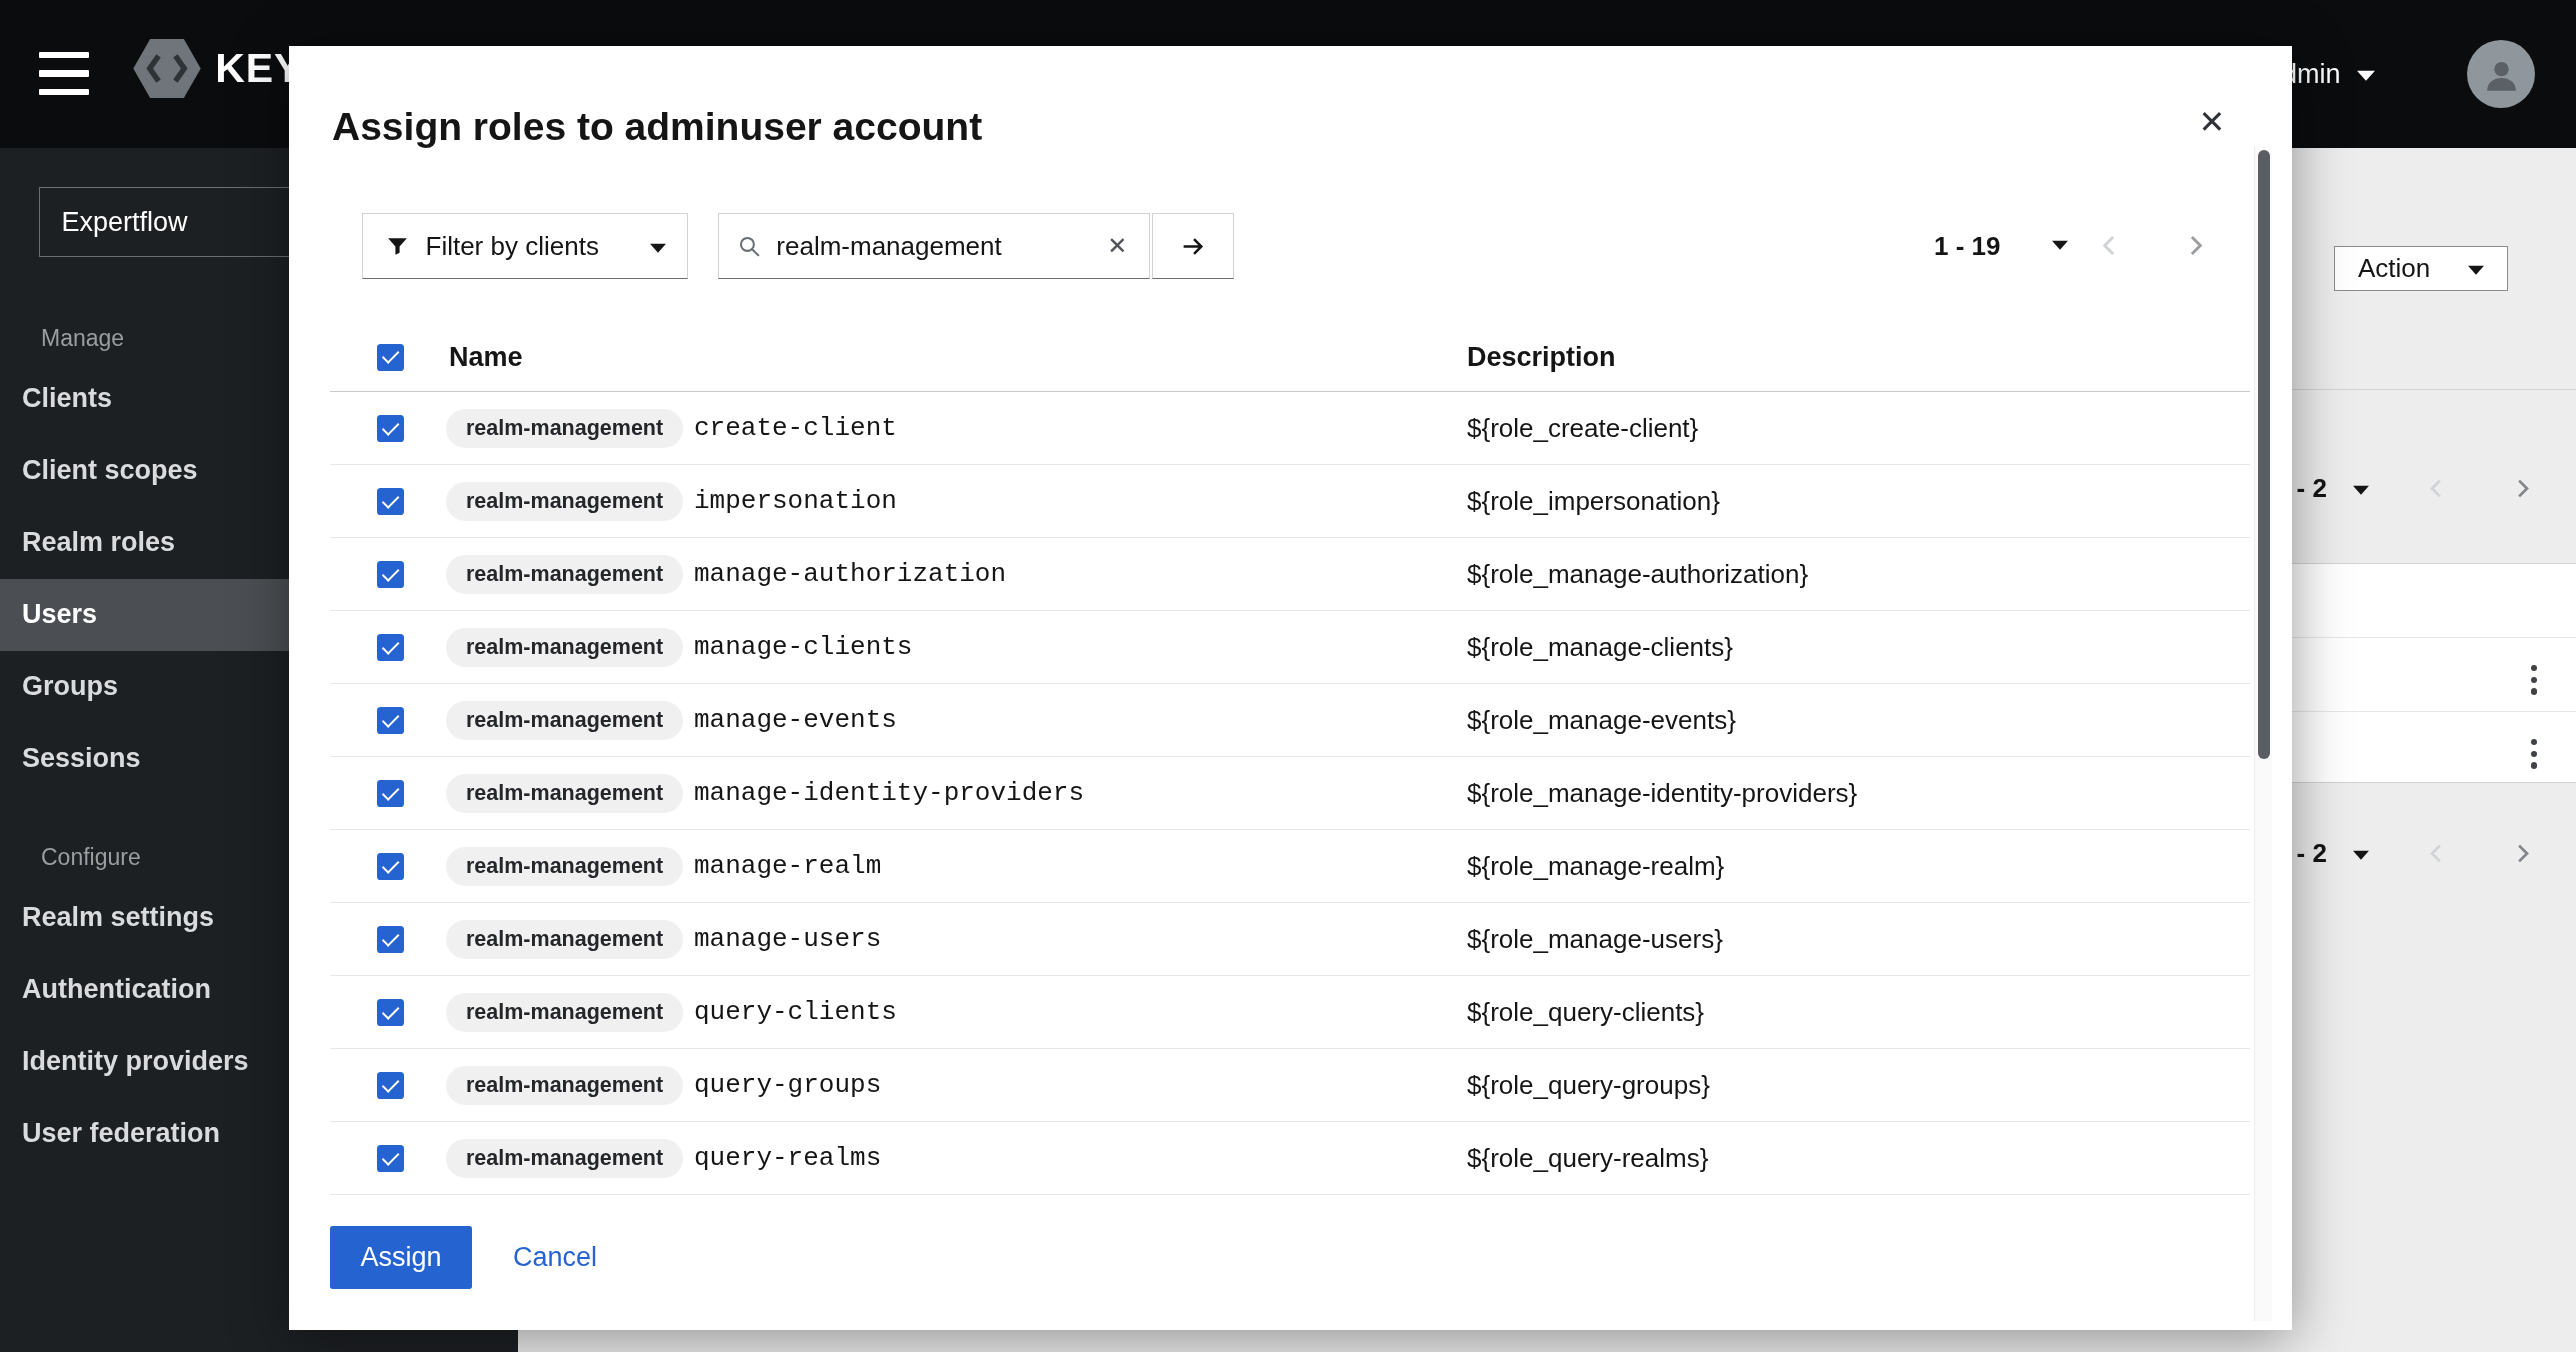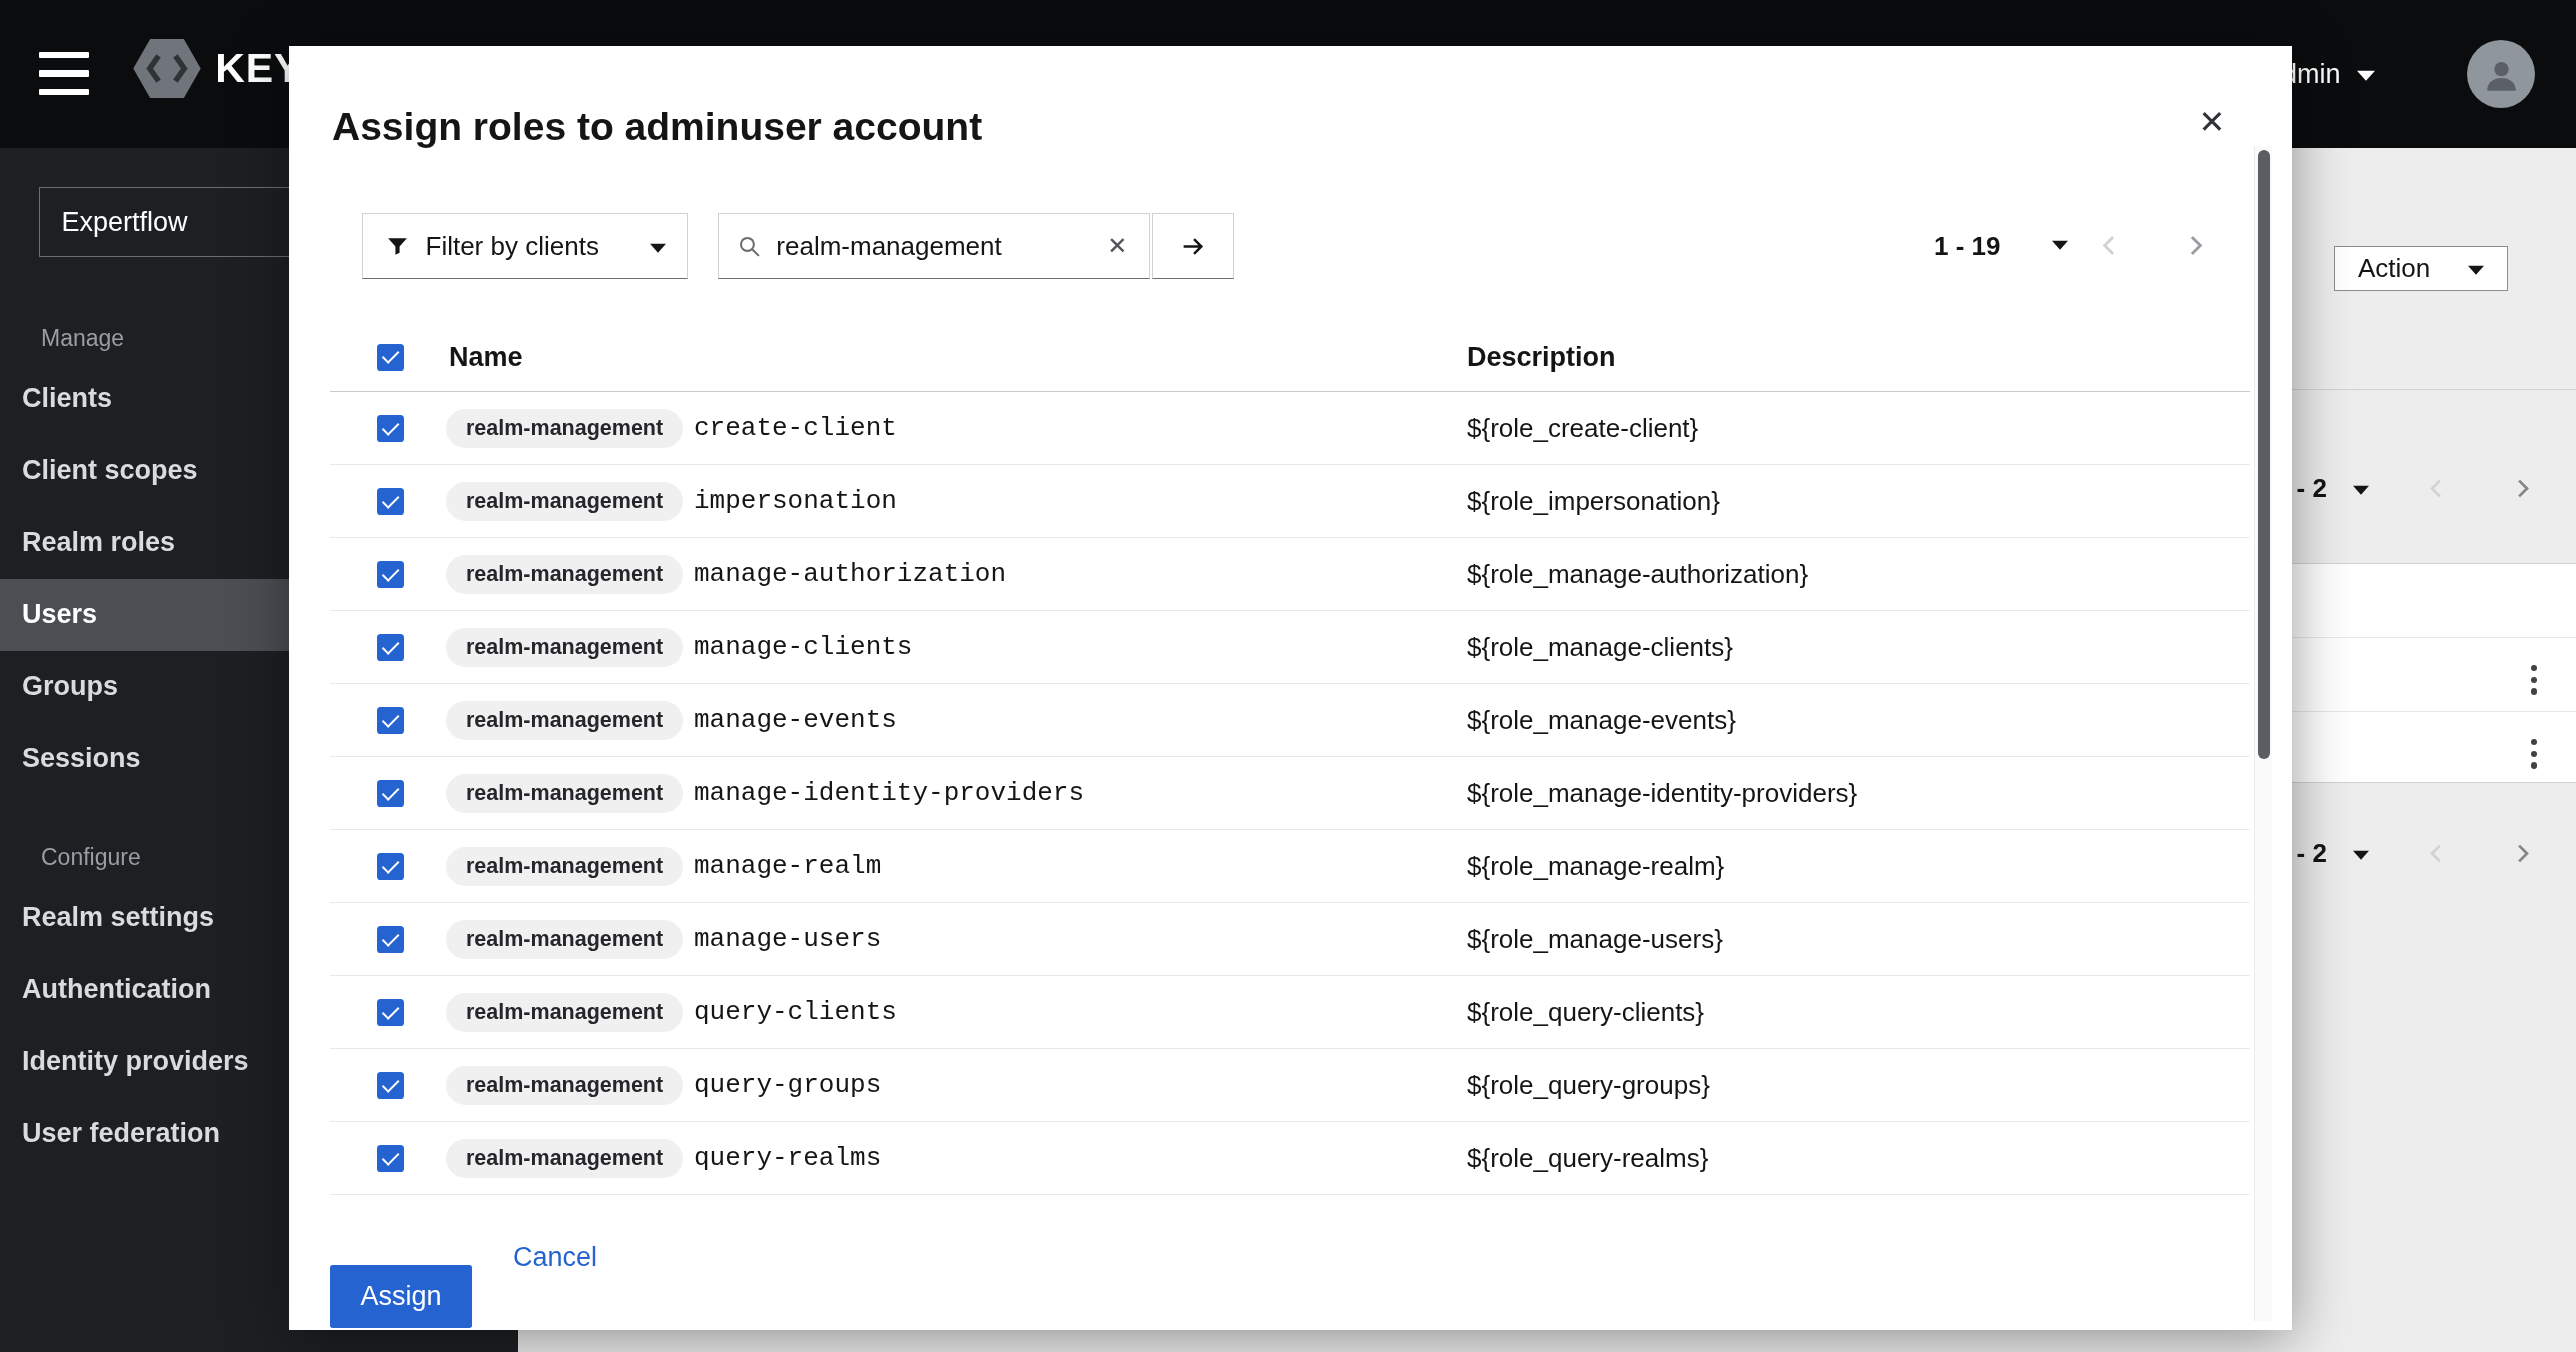--- a/index.html
+++ b/index.html
@@ -78,21 +78,21 @@
   .tbody{position:absolute;left:41px;top:346px;width:1920px;}
   .trow{position:relative;height:73px;border-bottom:0.9px solid var(--row-line);}
   .checkbox{position:absolute;width:27px;height:27px;border-radius:3.6px;background:var(--accent);cursor:pointer;}
   .checkbox::after{content:"";position:absolute;left:9px;top:3.6px;width:7.2px;height:14.3px;border:solid #fff;border-width:0 2.7px 2.7px 0;transform:rotate(45deg);}
   .thead .checkbox{left:47px;top:21.5px;}
   .trow .checkbox{left:47px;top:23px;}
   .badge{position:absolute;left:116px;top:17px;height:39px;line-height:39px;border-radius:20px;background:var(--badge-bg);padding:0 20px;font-size:21.5px;font-weight:700;color:#24262a;}
   .role-name{position:absolute;left:364px;top:0;line-height:73px;font-size:26px;color:var(--text);font-family:Liberation Mono, monospace;}
   .role-desc{position:absolute;left:1137px;top:0;line-height:73px;font-size:26px;color:var(--text);}
 
-  .assign-btn{position:absolute;left:41px;top:1180px;width:142px;height:63px;background:var(--accent);color:#fff;font-size:27px;border:none;border-radius:2.7px;display:flex;align-items:center;justify-content:center;cursor:pointer;font-family:inherit;margin-top:39px;}
+  .assign-btn{position:absolute;left:41px;top:1180px;width:142px;height:63px;background:var(--accent);color:#fff;font-size:27px;border:none;border-radius:2.7px;display:flex;align-items:center;justify-content:center;cursor:pointer;font-family:inherit;}
   .cancel-link{position:absolute;left:224px;top:1180px;height:63px;display:flex;align-items:center;color:var(--accent);font-size:27px;cursor:pointer;}
 
   .modal-scrollbar{position:absolute;left:1965px;top:100px;width:18px;height:1175px;background:#fafafa;border-left:0.9px solid #ececec;}
   .modal-scrollbar .thumb{position:absolute;left:2.7px;top:3.6px;width:12.5px;height:609px;background:#5a5d61;border-radius:6.3px;cursor:grab;}
 </style>
 </head>
 <body>
 
 <div class="page">
 

